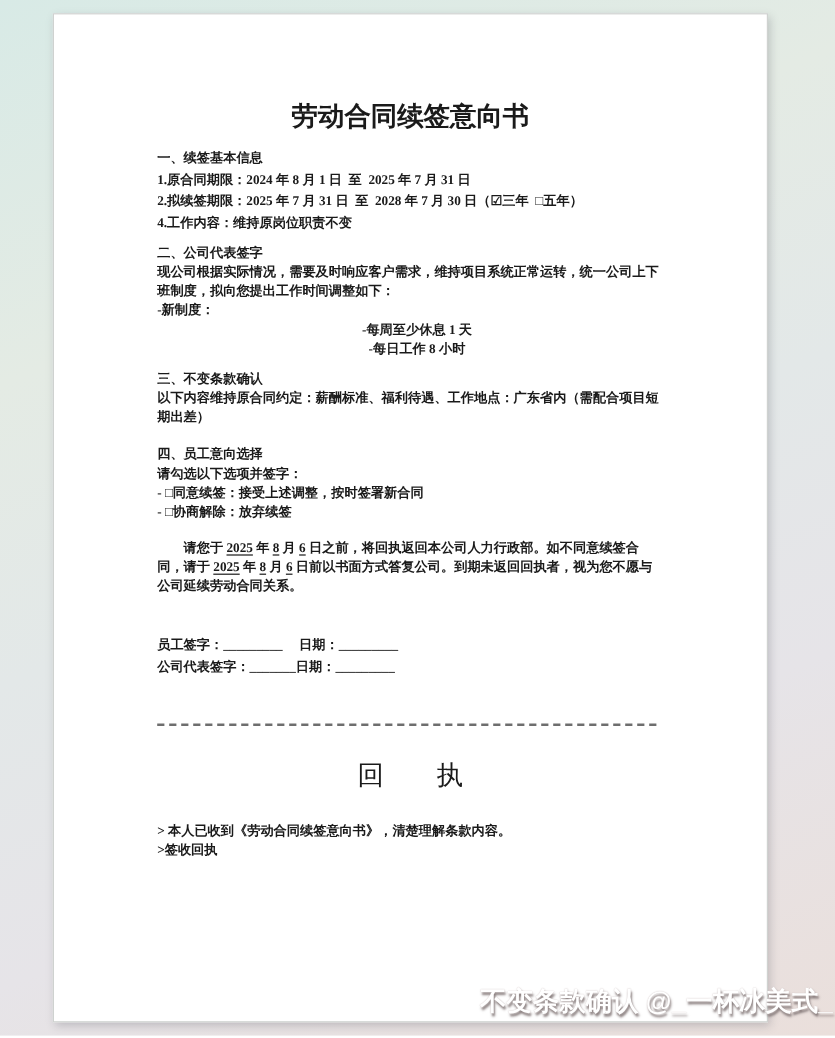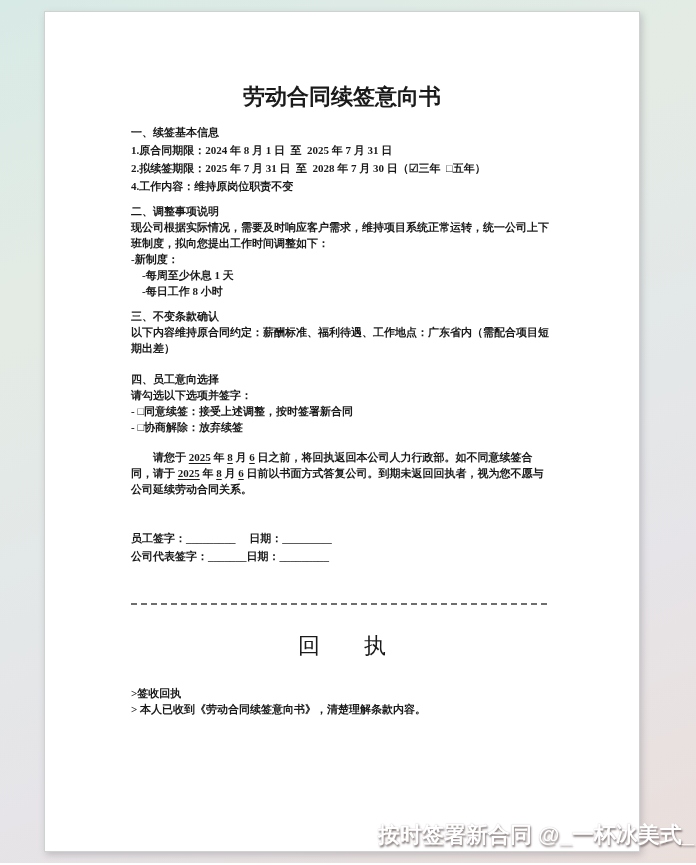--- a/index.html
+++ b/index.html
@@ -33,21 +33,21 @@
     font-weight:bold;
     white-space:pre-wrap;
   }
   .line{line-height:16px;white-space:pre-wrap;}
   .s1{margin-top:13px;}
   .s1 .line{line-height:18px;}
   .s2{margin-top:8px;}
   .s3{margin-top:10px;font-family:Liberation Mono, monospace;}
   .s4{margin-top:14px;}
   .para{margin:0;white-space:pre-wrap;line-height:16px;}
-  .indent1{padding-left:11px;}
+  .indent1{padding-left:11px;text-align:center;}
   .closing{margin-top:14px;text-indent:2em;}
   .u{text-decoration:underline;text-underline-offset:2px;}
   .signatures{margin-top:32px;}
   .signatures .line{line-height:18px;}
   .cut-line{
     margin:38px 6px 0 0;
     border:none;
     border-top:2px dashed #6e6e6e;
     height:0;
   }
@@ -82,21 +82,21 @@
     <div class="doc-title">劳动合同续签意向书</div>
 
     <div class="s1">
       <div class="line">一、续签基本信息</div>
       <div class="line">1.原合同期限：2024 年 8 月 1 日  至  2025 年 7 月 31 日</div>
       <div class="line">2.拟续签期限：2025 年 7 月 31 日  至  2028 年 7 月 30 日（☑三年  □五年）</div>
       <div class="line">4.工作内容：维持原岗位职责不变</div>
     </div>
 
     <div class="s2">
-      <div class="line">二、调整事项说明</div>
+      <div class="line">二、公司代表签字</div>
       <p class="para">现公司根据实际情况，需要及时响应客户需求，维持项目系统正常运转，统一公司上下班制度，拟向您提出工作时间调整如下：</p>
       <div class="line">-新制度：</div>
       <div class="line indent1">-每周至少休息 1 天</div>
       <div class="line indent1">-每日工作 8 小时</div>
     </div>
 
     <div class="s3">
       <div class="line">三、不变条款确认</div>
       <p class="para">以下内容维持原合同约定：薪酬标准、福利待遇、工作地点：广东省内（需配合项目短期出差）</p>
     </div>
@@ -113,21 +113,21 @@
     <div class="signatures">
       <div class="line">员工签字：_________　 日期：_________</div>
       <div class="line">公司代表签字：_______日期：_________</div>
     </div>
 
     <hr class="cut-line">
 
     <div class="receipt-title">回　　执</div>
 
     <div class="receipt-body">
+      <div class="line">&gt; 本人已收到《劳动合同续签意向书》，清楚理解条款内容。</div>
       <div class="line">&gt;签收回执</div>
-      <div class="line">&gt; 本人已收到《劳动合同续签意向书》，清楚理解条款内容。</div>
     </div>
 
   </div>
 
-  <div class="watermark">按时签署新合同 @_一杯冰美式_</div>
+  <div class="watermark">不变条款确认 @_一杯冰美式_</div>
 
 </div>
 
 </body></html>

